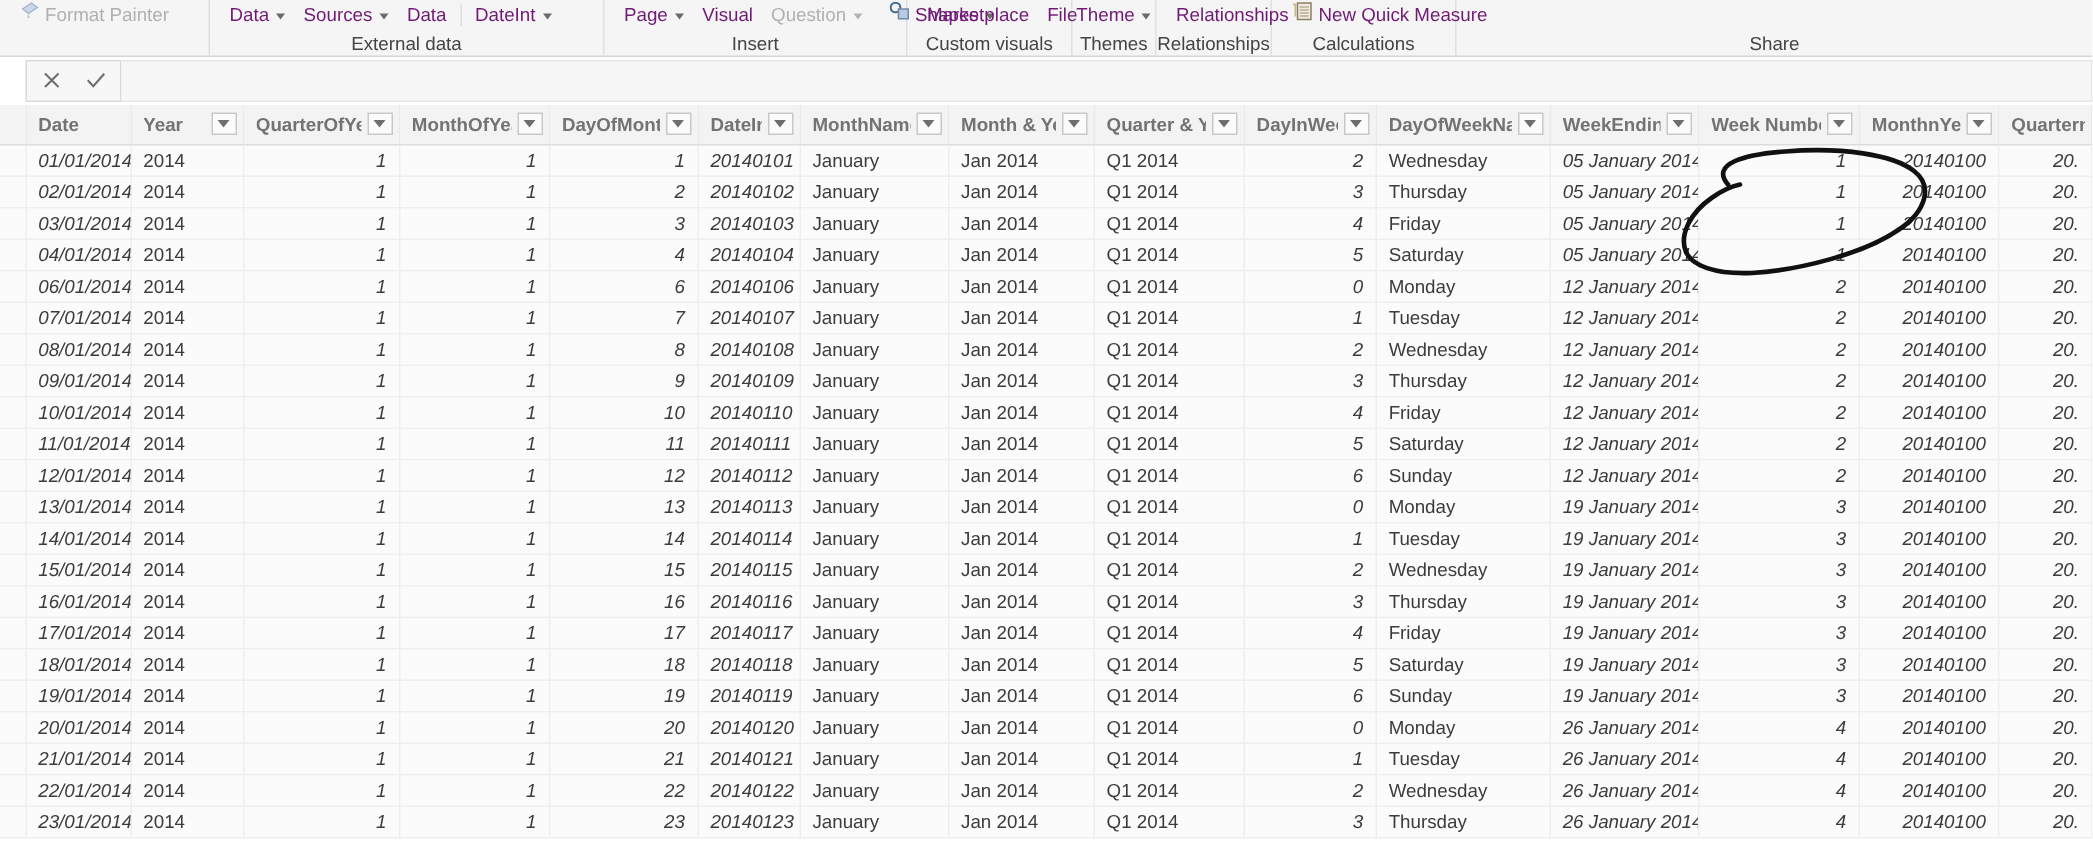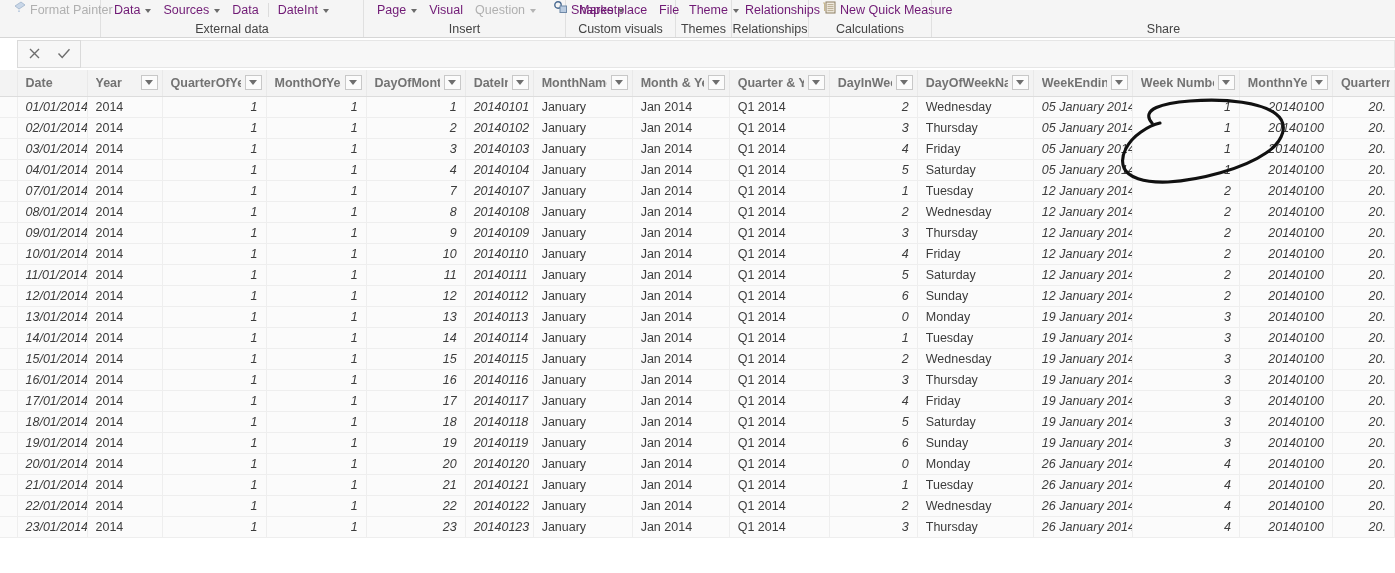--- a/index.html
+++ b/index.html
@@ -177,21 +177,21 @@
     width: 1395px; height: 573px;
     pointer-events: none;
     z-index: 50;
   }
 </style>
 </head>
 <body>
 
 <div id="ribbon">
   <div class="rib-groups">
-      <div class="rib-group" style="width: 101px;">
+      <div class="rib-group" style="width: 140px;">
         <div class="rib-top">
           <span class="rib-item dim">
             <span class="ico"><svg width="14" height="14" viewBox="0 0 14 14">
                 <path d="M2 6 L8 2 L12 5 L6 9 Z" fill="#c9d7e8" stroke="#9fb4cc" stroke-width="0.8"></path>
                 <path d="M6 9 L7 12 L5 12 Z" fill="#b9c9de"></path>
               </svg></span>
             <span>Format Painter</span>
           </span>
         </div>
         <div class="rib-label" style="text-align: left; padding-left: 18px; margin-top: 14px;">Clipboard</div>
@@ -246,21 +246,21 @@
         <div class="rib-top" style="justify-content: flex-start;">
           <span class="rib-item">
             <span>Marketplace</span>
           </span>
           <span class="rib-item">
             <span>File</span>
           </span>
         </div>
         <div class="rib-label">Custom visuals</div>
       </div>
-      <div class="rib-group" style="width: 56px;">
+      <div class="rib-group" style="width: 56px; align-items: center;">
         <div class="rib-top">
           <span class="rib-item">
             <span>Theme</span>
             <span class="caret"></span>
           </span>
         </div>
         <div class="rib-label">Themes</div>
       </div>
       <div class="rib-group" style="width: 77px;">
         <div class="rib-top">
@@ -514,20 +514,38 @@
           <td class="txt">Q1 2014</td>
           <td class="num">5</td>
           <td class="txt">Saturday</td>
           <td class="num">05 January 2014</td>
           <td class="num">1</td>
           <td class="num">20140100</td>
           <td class="num">20.</td>
         </tr>
         <tr>
           <td class="gutter"></td>
+          <td class="num">06/01/2014</td>
+          <td class="txt">2014</td>
+          <td class="num">1</td>
+          <td class="num">1</td>
+          <td class="num">6</td>
+          <td class="num">20140106</td>
+          <td class="txt">January</td>
+          <td class="txt">Jan 2014</td>
+          <td class="txt">Q1 2014</td>
+          <td class="num">0</td>
+          <td class="txt">Monday</td>
+          <td class="num">12 January 2014</td>
+          <td class="num">2</td>
+          <td class="num">20140100</td>
+          <td class="num">20.</td>
+        </tr>
+        <tr>
+          <td class="gutter"></td>
           <td class="num">07/01/2014</td>
           <td class="txt">2014</td>
           <td class="num">1</td>
           <td class="num">1</td>
           <td class="num">7</td>
           <td class="num">20140107</td>
           <td class="txt">January</td>
           <td class="txt">Jan 2014</td>
           <td class="txt">Q1 2014</td>
           <td class="num">1</td>

